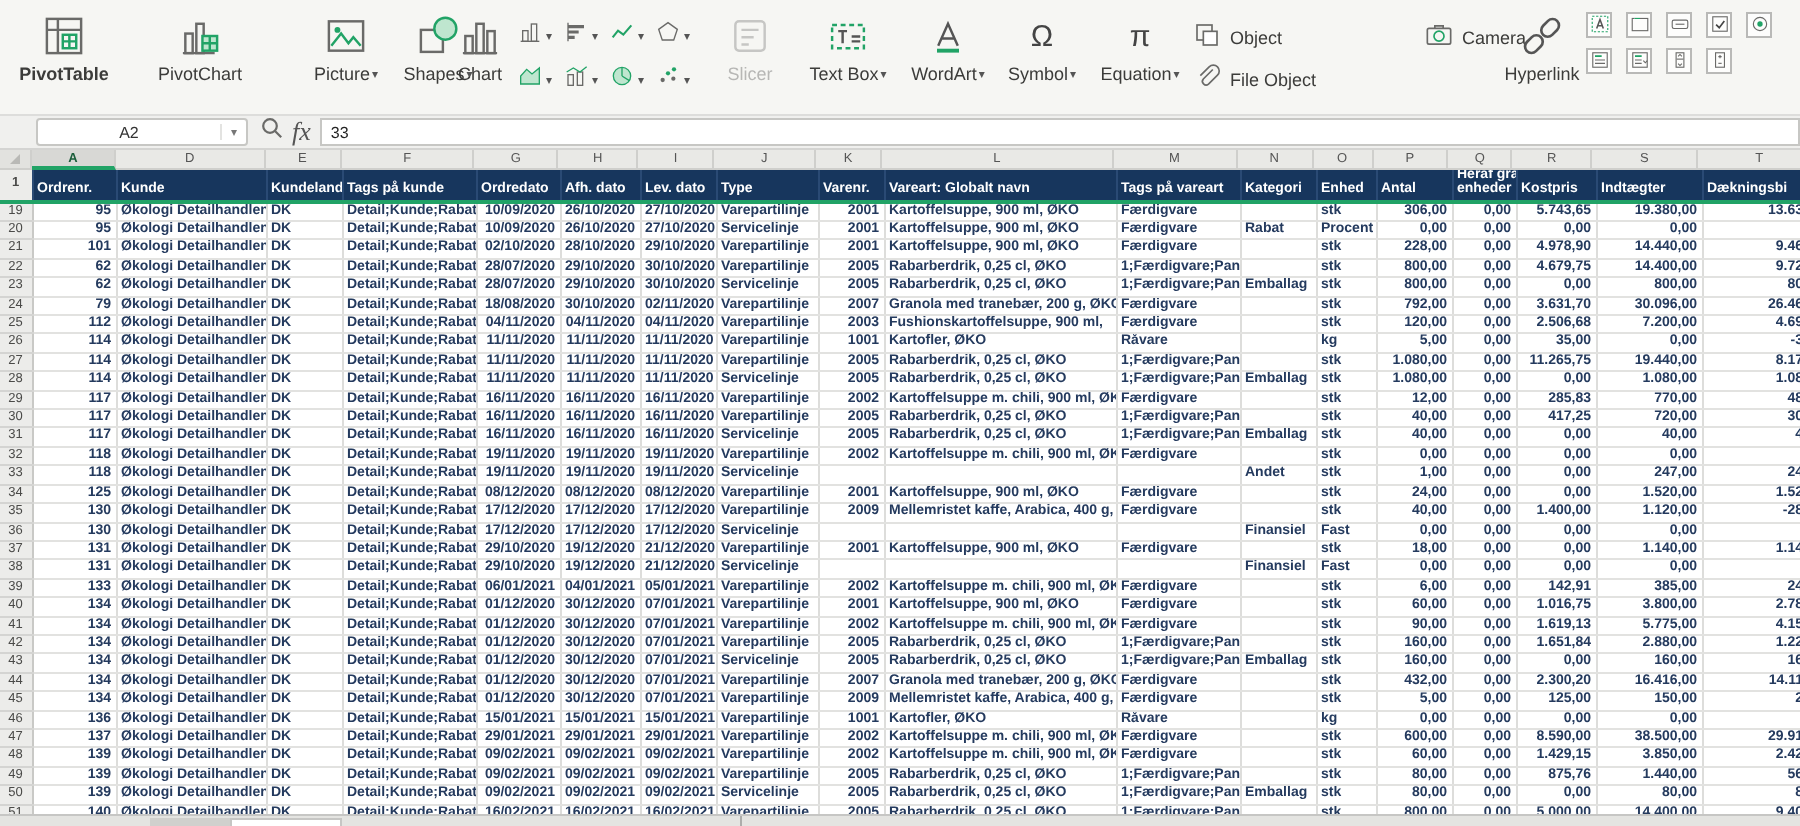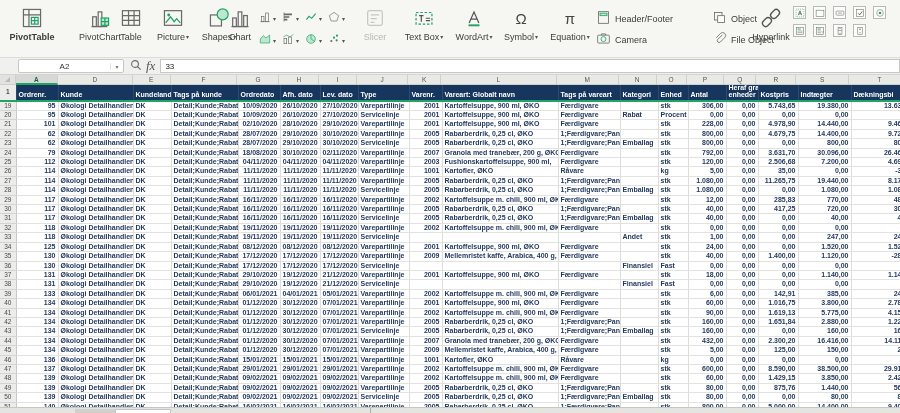--- a/index.html
+++ b/index.html
@@ -96,29 +96,20 @@
           <svg width="22" height="22" viewBox="0 0 18 18" fill="none">
             <path d="M2 16h13" stroke="#6a6a68"></path>
             <rect x="3" y="8" width="3" height="8" stroke="#6a6a68"></rect>
             <rect x="7.5" y="4" width="3" height="12" stroke="#6a6a68"></rect>
             <rect x="10" y="9" width="6" height="6" fill="#bfe6cf" stroke="#21a366"></rect>
             <path d="M10 12h6M13 9v6" stroke="#21a366"></path>
           </svg>
         </div>
         <div class="lb">PivotChart</div>
       </div>
-      <div class="bigbtn" style="left: 112px; width: 38px;">
-        <div class="ic">
-          <svg width="22" height="22" viewBox="0 0 18 18" fill="none">
-            <rect x="2" y="3" width="14" height="12" stroke="#6a6a68"></rect>
-            <path d="M2 7h14M2 11h14M7 3v12M11.5 3v12" stroke="#6a6a68"></path>
-          </svg>
-        </div>
-        <div class="lb">Table</div>
-      </div>
       <div class="bigbtn" style="left: 150px; width: 46px;">
         <div class="ic">
           <svg width="22" height="22" viewBox="0 0 18 18" fill="none">
             <rect x="2" y="3" width="14" height="12" stroke="#6a6a68"></rect>
             <circle cx="5.5" cy="6.5" r="1.2" fill="#21a366"></circle>
             <path d="M3 13l4-5 3 4 2-2.5 3 3.5" stroke="#21a366"></path>
           </svg>
         </div>
         <div class="lb">Picture<span class="caret">▾</span></div>
       </div>
@@ -235,27 +226,20 @@
           <span><svg width="12" height="12" viewBox="0 0 18 18" fill="none">
               <circle cx="5" cy="12" r="1.6" fill="#6a6a68"></circle>
               <circle cx="9" cy="7" r="1.6" fill="#21a366"></circle>
               <circle cx="13" cy="11" r="1.6" fill="#6a6a68"></circle>
               <circle cx="13.5" cy="4" r="1.6" fill="#21a366"></circle>
             </svg></span>
           <span class="caret">▾</span>
         </div>
       </div>
       <div id="stackgrp">
-        <div class="stackbtn">
-          <span><svg width="15" height="15" viewBox="0 0 18 18" fill="none">
-              <rect x="3" y="2" width="12" height="14" stroke="#6a6a68"></rect>
-              <rect x="4.8" y="3.8" width="8.4" height="3" fill="#bfe6cf" stroke="#21a366"></rect>
-            </svg></span>
-          <span>Header/Footer</span>
-        </div>
         <div class="stackbtn">
           <span><svg width="15" height="15" viewBox="0 0 18 18" fill="none">
               <rect x="3" y="3" width="9" height="9" stroke="#6a6a68"></rect>
               <rect x="6.8" y="6.8" width="8.2" height="8.2" fill="#fff" stroke="#6a6a68"></rect>
             </svg></span>
           <span>Object</span>
         </div>
         <div class="stackbtn">
           <span><svg width="15" height="15" viewBox="0 0 18 18" fill="none">
               <rect x="2" y="5" width="14" height="9.5" rx="1" stroke="#6a6a68"></rect>

